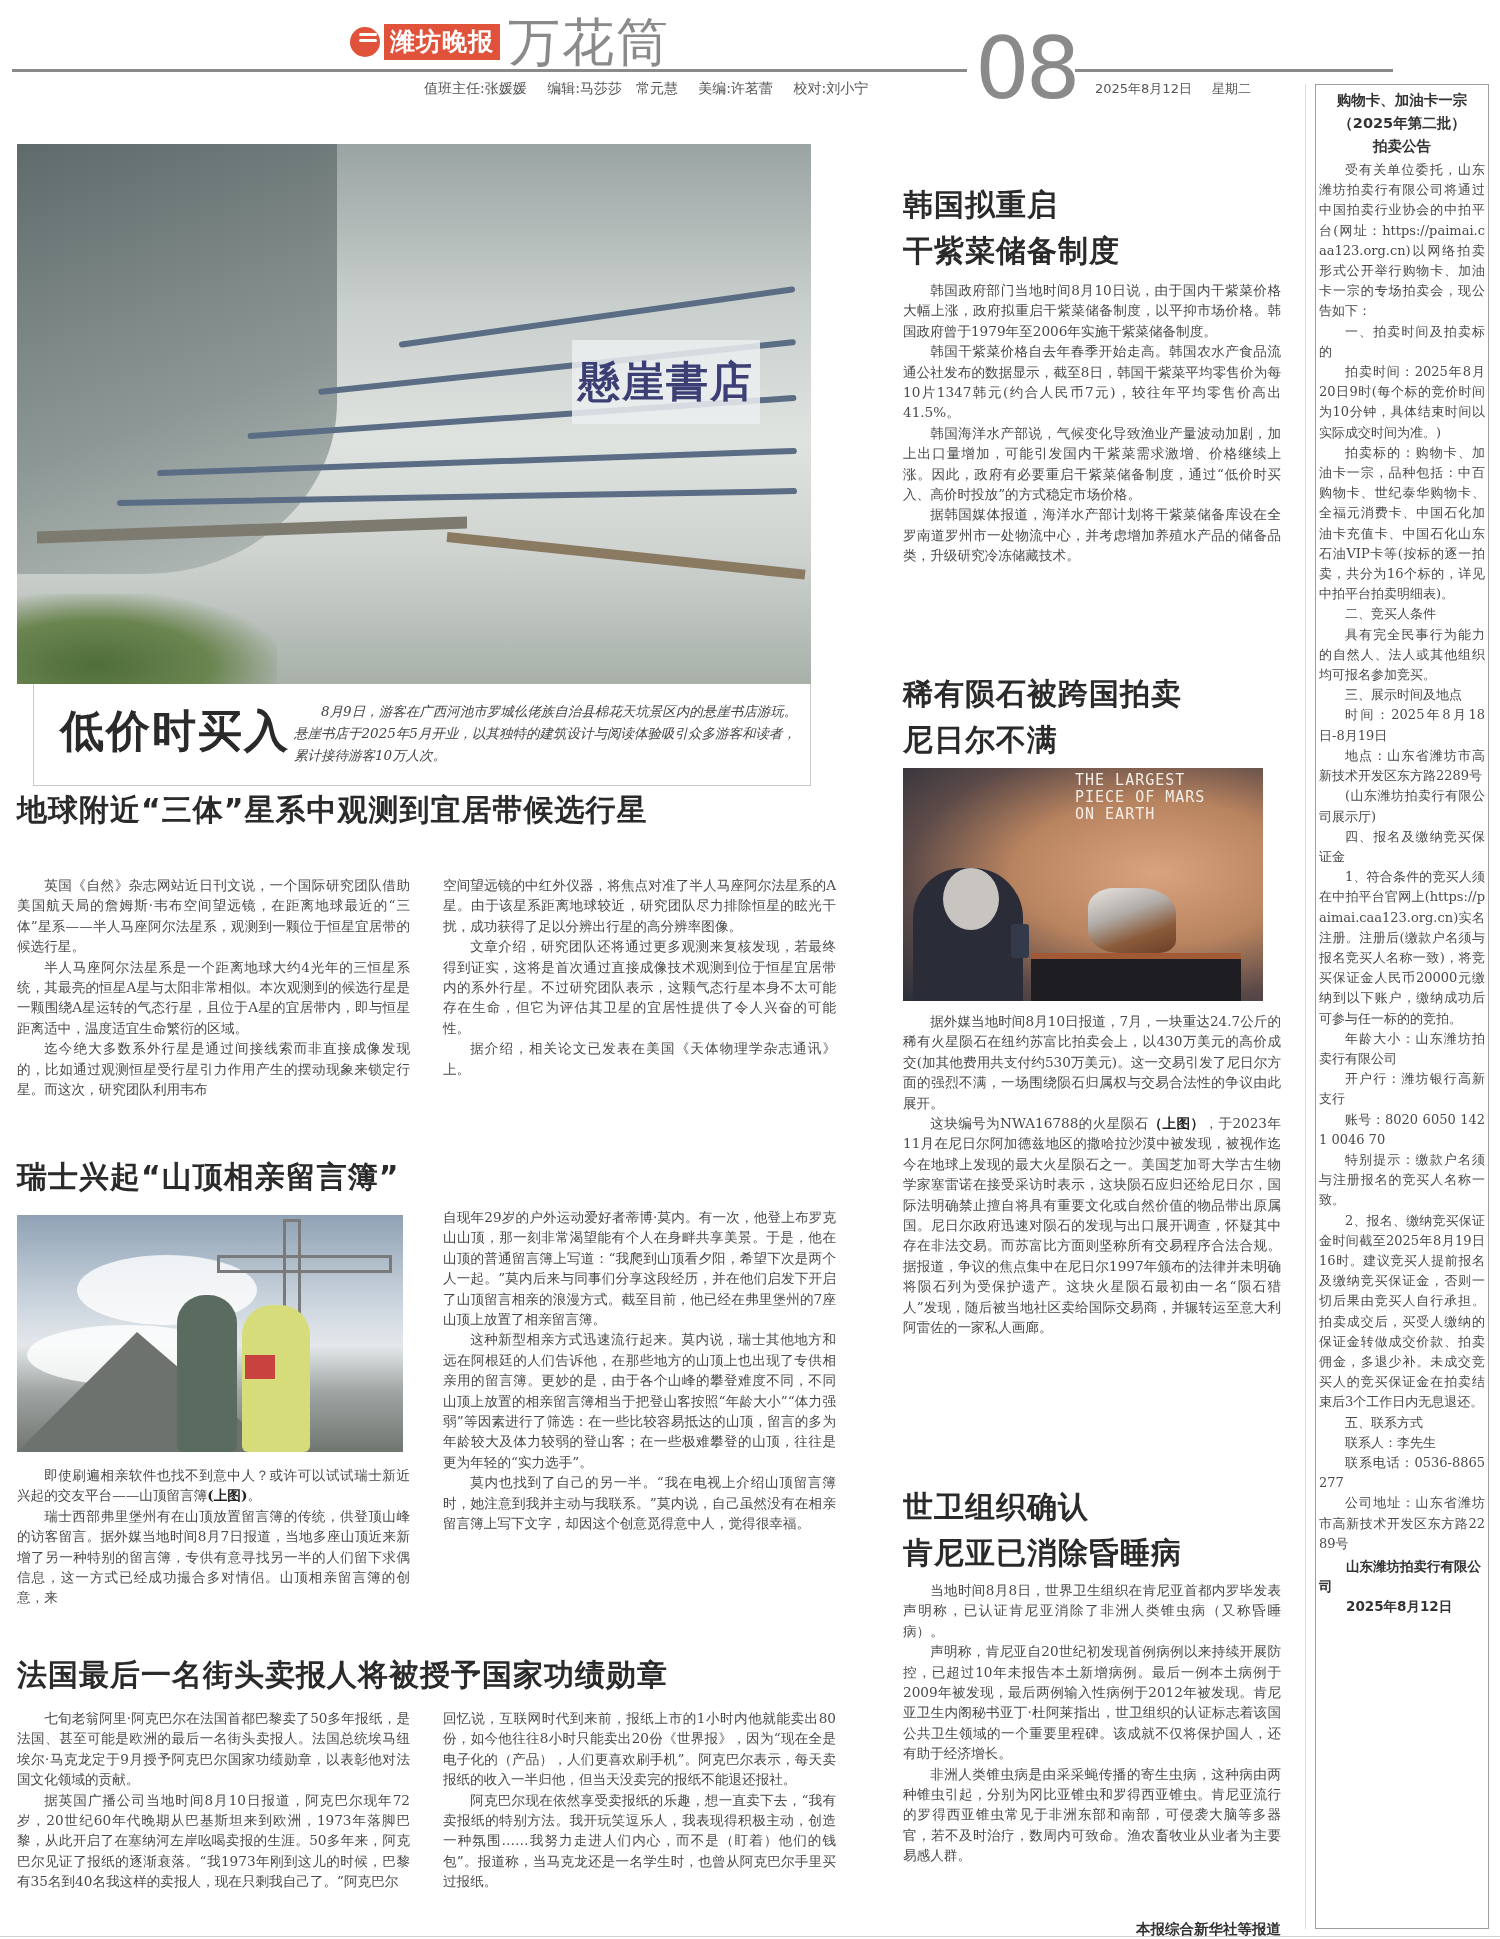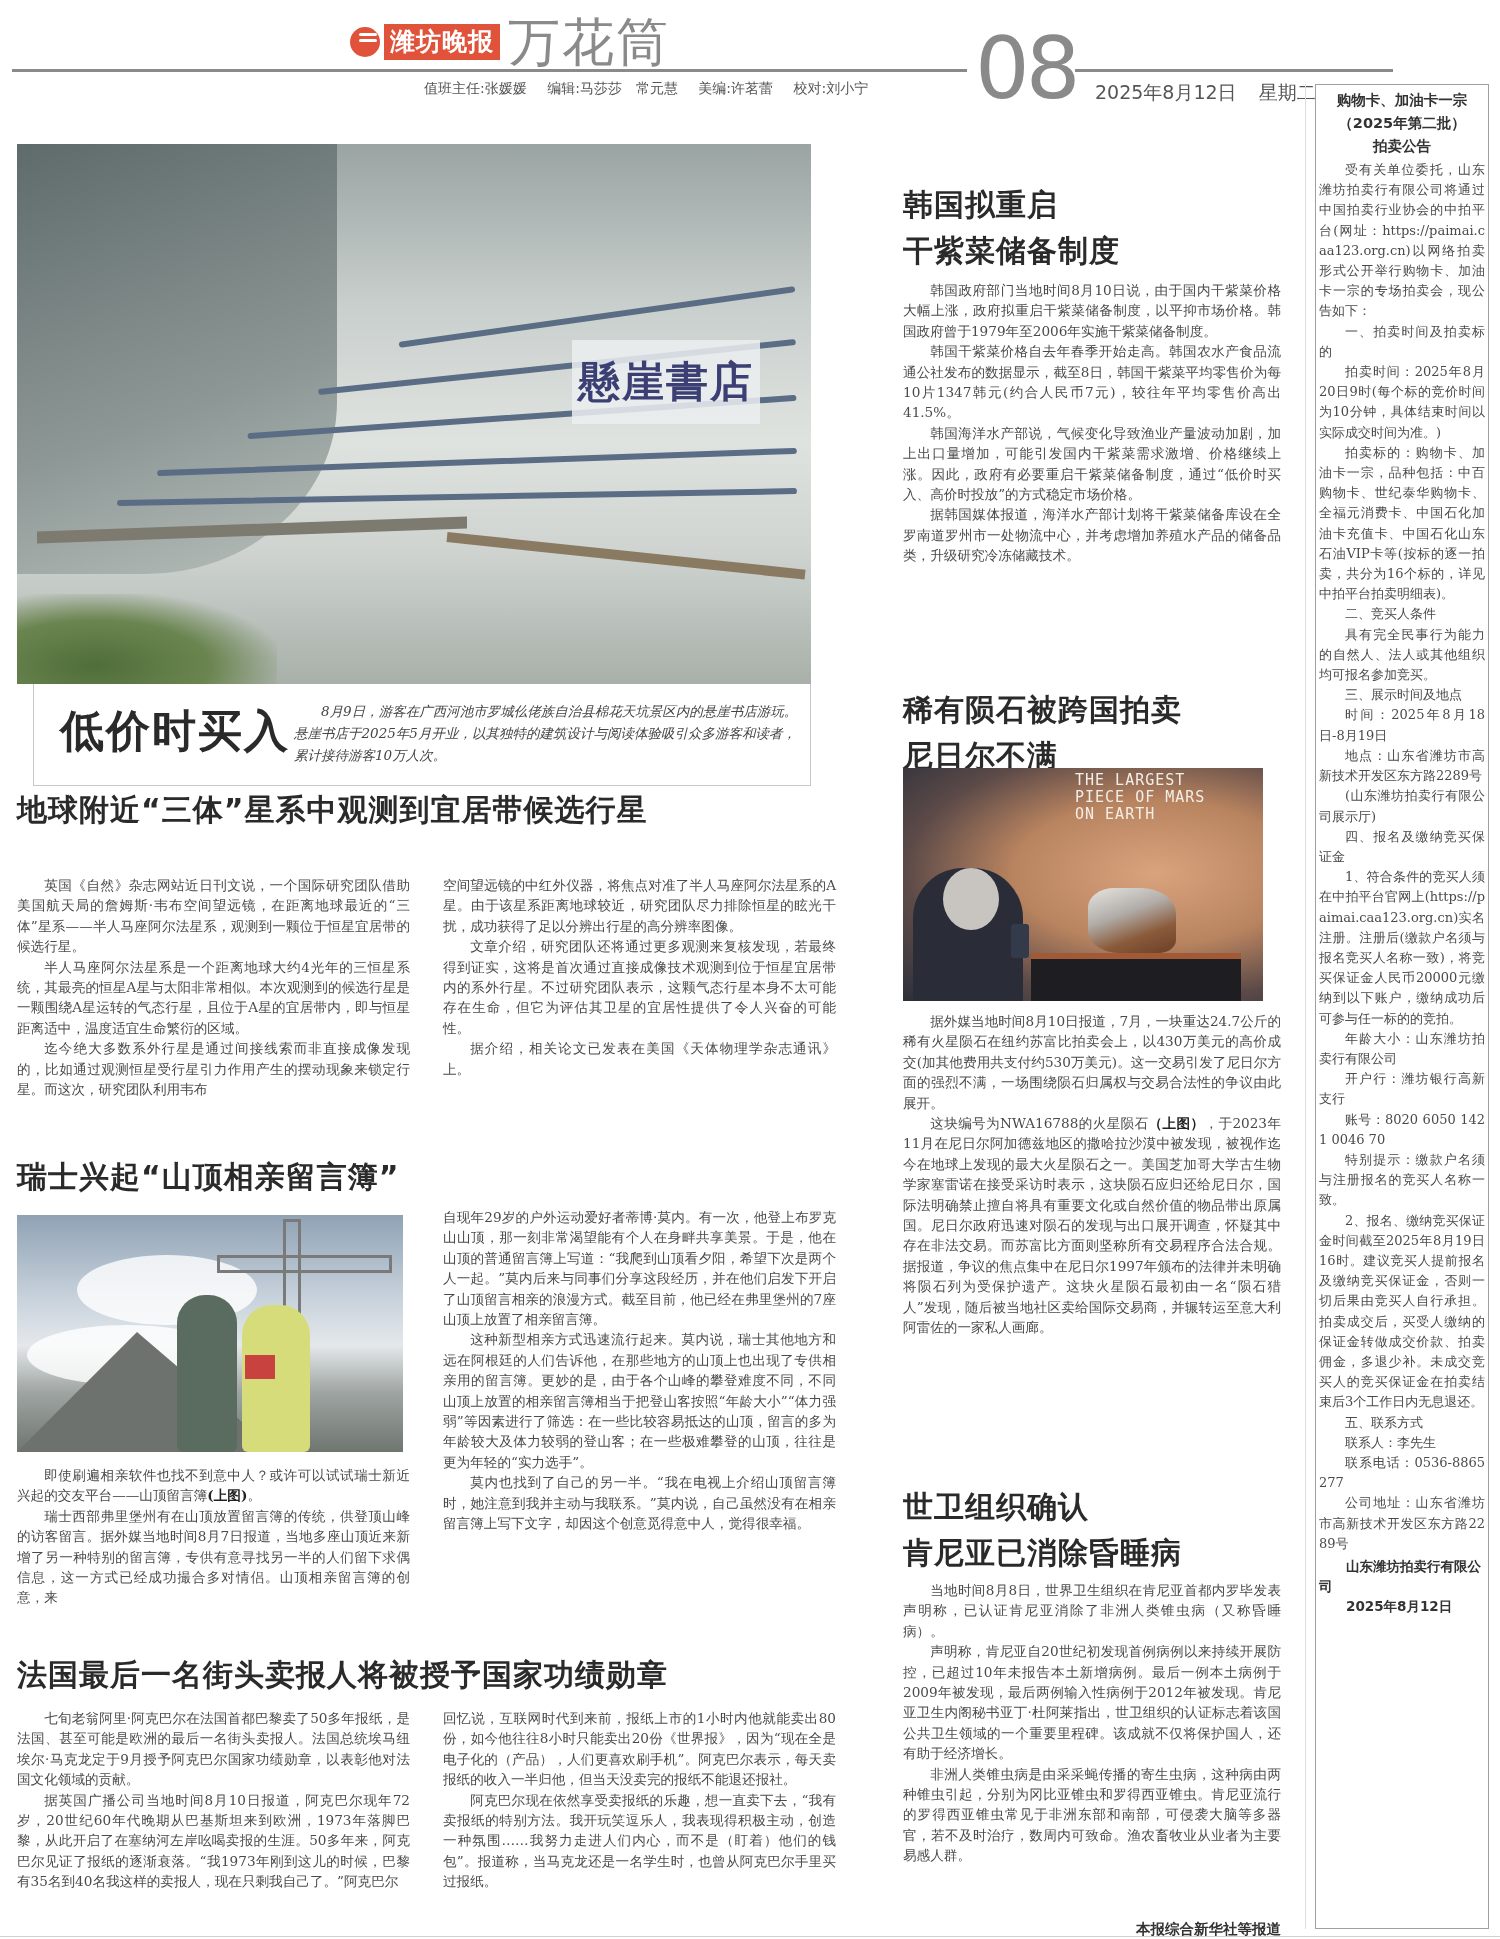--- a/index.html
+++ b/index.html
@@ -10,21 +10,21 @@
   .mast-rule-left { position: absolute; left: 12px; top: 69px; width: 955px; height: 3px; background: #8a8a8a; }
   .mast-rule-right { position: absolute; left: 1075px; top: 69px; width: 318px; height: 3px; background: #8a8a8a; }
   .brand { position: absolute; left: 350px; top: 14px; display: flex; align-items: center; }
   .brand-logo { width: 30px; height: 30px; border-radius: 50%; background: #e0523a; position: relative; margin-right: 4px; }
   .brand-logo::after { content: ""; position: absolute; left: 9px; top: 12px; width: 18px; height: 3px; background: #fff; box-shadow: 0 -6px 0 #fff; border-radius: 2px; }
   .brand-name { background: #e0523a; color: #fff; font-family: "DejaVu Sans", sans-serif; font-weight: bold; font-size: 25px; line-height: 36px; padding: 0 6px; letter-spacing: 1px; }
   .section-name { font-family: "DejaVu Serif", serif; font-size: 52px; color: #8a8a8a; margin-left: 8px; letter-spacing: 2px; line-height: 56px; }
   .page-num { position: absolute; left: 975px; top: 28px; font-family: "DejaVu Sans", sans-serif; font-size: 86px; color: #8a8a8a; letter-spacing: -4px; line-height: 80px; }
   .staff { position: absolute; left: 424px; top: 80px; font-family: "DejaVu Sans", sans-serif; font-size: 14px; color: #555; white-space: nowrap; }
   .staff span { margin-right: 16px; }
-  .date { position: absolute; left: 1095px; top: 80px; font-family: "DejaVu Sans", sans-serif; font-size: 19px; color: #555; white-space: nowrap; }
+  .date { position: absolute; left: 1095px; top: 80px; font-family: "DejaVu Sans", sans-serif; font-size: 13px; color: #555; white-space: nowrap; }
   .date span { margin-right: 16px; }
 
   
   .photo1 { position: absolute; left: 17px; top: 144px; width: 794px; height: 540px; overflow: hidden;
     background: linear-gradient(180deg, #9aa4a3 0%, #c9cfcd 30%, #dfe3e0 55%, #cfd4d1 75%, #a8b0a9 100%); }
   .photo1 .cliff-dark { position: absolute; left: 0; top: 0; width: 320px; height: 430px; background: linear-gradient(160deg, #5f6b6b 0%, #8d9896 60%, #b8bfbb 100%); border-bottom-right-radius: 60% 40%; }
   .photo1 .shelf { position: absolute; height: 6px; background: #5a6d84; border-radius: 3px; }
   .photo1 .walkway { position: absolute; left: 20px; top: 380px; width: 430px; height: 12px; background: #7d7a70; transform: skewY(-2deg); }
   .photo1 .walkway2 { position: absolute; left: 430px; top: 388px; width: 360px; height: 10px; background: #8a7a62; transform: rotate(6deg); transform-origin: left; }
   .photo1 .greenery { position: absolute; left: 0; top: 450px; width: 260px; height: 90px; background: radial-gradient(ellipse at 30% 80%, #4f6e3a 0%, #6b8550 45%, rgba(107,133,80,0) 75%); }
@@ -60,21 +60,21 @@
   .swiss-c2 { left: 443px; top: 1207px; width: 393px; }
 
   
   .h-paris { left: 17px; top: 1655px; font-size: 30px; }
   .paris-c1 { left: 17px; top: 1708px; width: 393px; }
   .paris-c2 { left: 443px; top: 1708px; width: 393px; }
 
   
   .h-korea { left: 903px; top: 182px; font-size: 30px; line-height: 46px; }
   .korea-body { left: 903px; top: 280px; width: 378px; }
-  .h-meteor { left: 903px; top: 687px; font-size: 30px; line-height: 46px; }
+  .h-meteor { left: 903px; top: 671px; font-size: 30px; line-height: 46px; }
   .photo3 { position: absolute; left: 903px; top: 768px; width: 360px; height: 233px; overflow: hidden;
     background: radial-gradient(ellipse at 70% 45%, #d9a37e 0%, #b8835f 40%, #5c4a48 70%, #2b2f3a 100%); }
   .photo3 .banner { position: absolute; left: 172px; top: 4px; font-family: "DejaVu Sans Mono", monospace; font-size: 15px; line-height: 17px; color: #f3eee8; letter-spacing: 1px; white-space: pre; }
   .photo3 .rock { position: absolute; left: 185px; top: 120px; width: 88px; height: 65px; background: linear-gradient(160deg, #e8e6e2 0%, #b0aba6 40%, #8a5a3a 70%, #6b3f28 100%); border-radius: 30% 40% 20% 35%; }
   .photo3 .table { position: absolute; left: 128px; top: 185px; width: 210px; height: 48px; background: #1e1e22; border-top: 6px solid #a25a36; }
   .photo3 .woman { position: absolute; left: 10px; top: 100px; width: 110px; height: 133px; background: #2a2c38; border-radius: 50px 50px 0 0; }
   .photo3 .hair { position: absolute; left: 40px; top: 100px; width: 56px; height: 62px; background: #c8c4c0; border-radius: 50%; }
   .photo3 .phone { position: absolute; left: 108px; top: 156px; width: 18px; height: 34px; background: #333a4a; border-radius: 3px; }
   .meteor-body { left: 903px; top: 1011px; width: 378px; }
   .h-who { left: 903px; top: 1484px; font-size: 30px; line-height: 46px; }

